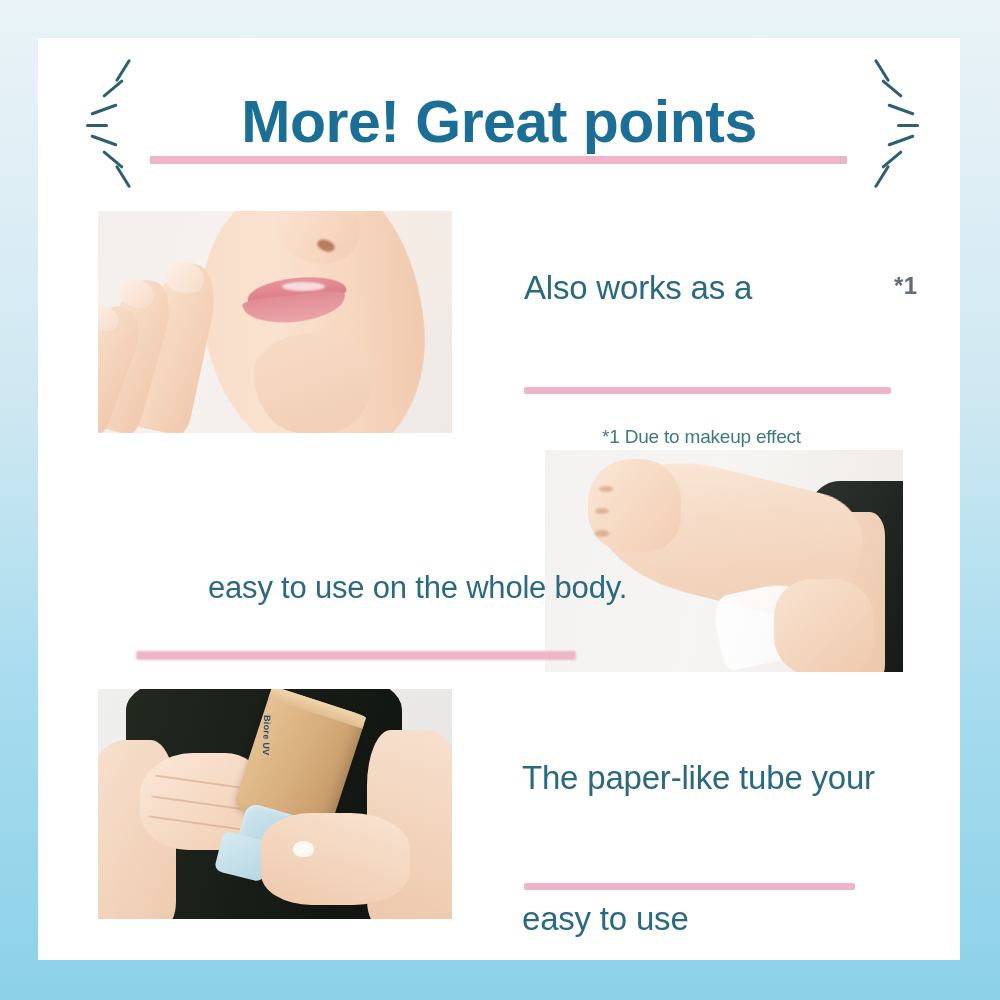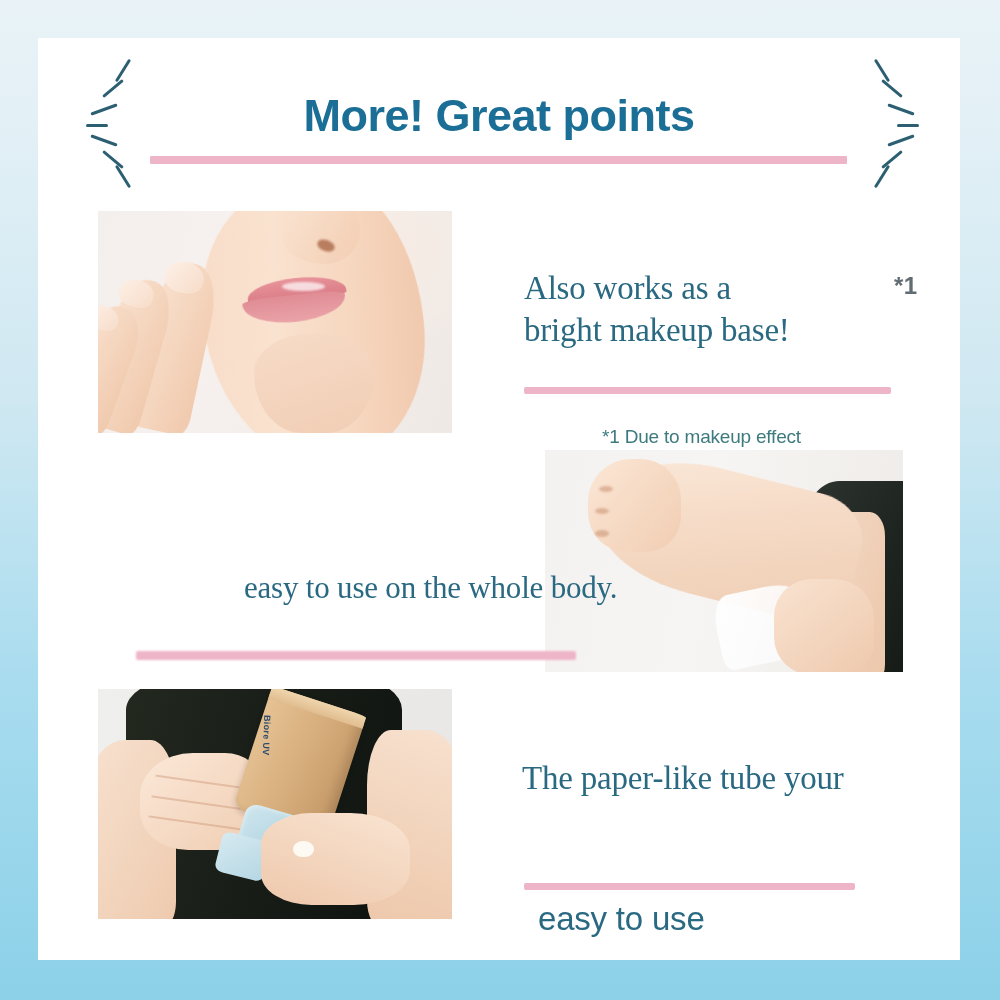--- a/index.html
+++ b/index.html
@@ -13,21 +13,21 @@
 
   
   .card {
     position:absolute; left:38px; top:38px; width:922px; height:922px;
     background:#ffffff;
   }
 
   
   .header { position:absolute; left:0; top:55px; width:100%; text-align:center; }
   .title {
-    font-size:45px; font-weight:700; color:#1b6e95;
+    font-size:59px; font-weight:700; color:#1b6e95;
     letter-spacing:-0.5px; line-height:1;text-align:center;
   }
   .title-underline {
     position:absolute; left:112px; top:118px; width:697px; height:8px;
     background:#eeb4c8; border-radius:1px;
   }
 
   
   .burst { position:absolute; width:70px; height:120px; }
   .burst.left { left:42px; top:27px; }
@@ -151,21 +151,21 @@
     background:linear-gradient(135deg,#cfe6ee,#a9cfdd);
     border-radius:22% 22% 30% 30%; transform:rotate(16deg);
     box-shadow:inset 0 0 6px rgba(255,255,255,.6); }
   .pt-cap2 { position:absolute; left:34%; top:64%; width:14%; height:18%;
     background:linear-gradient(140deg,#d7eaf1,#b3d6e3);
     border-radius:18%; transform:rotate(14deg); }
   .pt-drop { position:absolute; left:55%; top:66%; width:6%; height:7%;
     background:#fdfaf4; border-radius:50% 50% 45% 45%; filter:blur(0.5px);}
 
   
-  .tblock { position:absolute;font-family:Liberation Serif, serif; }
+  .tblock { position:absolute; }
   .tline {
     font-size:33px; font-weight:400; color:#2a6982;
     line-height:1.28; white-space:nowrap; letter-spacing:-0.2px;
   }
   .sup-mark {
     position:absolute; font-size:24px; font-weight:700; color:#616d73;
     letter-spacing:0.5px;
   }
   .pinkbar { position:absolute; background:#eeb4c8; border-radius:2px; }
   .pinkbar.soft { filter:blur(1.1px); }
@@ -224,41 +224,40 @@
     <div class="pf-finger pf-f1"></div>
       <div class="pf-nail pf-n1"></div>
     <div class="pf-finger pf-f2"></div>
       <div class="pf-nail pf-n2"></div>
     <div class="pf-finger pf-f3"></div>
       <div class="pf-nail pf-n3"></div>
   </div>
 
   <div class="tblock blk1">
     <div class="tline">Also works as a</div>
-    <div class="tline">bright makeup base!</div>
   </div>
   <span class="sup-mark" style="left:856px; top:234px;">*1</span>
   <div class="pinkbar" style="left:486px; top:349px; width:367px; height:7px;"></div>
   <div class="footnote" style="left:564px; top:388px;">*1 Due to makeup effect</div>
 
   <div class="photo photo-arm">
     <div class="pa-bg"></div>
     <div class="pa-shirt"></div>
     <div class="pa-shoulder"></div>
     <div class="pa-forearm"></div>
     <div class="pa-fist"></div>
     <div class="pa-knuckle pa-k1"></div>
     <div class="pa-knuckle pa-k2"></div>
     <div class="pa-knuckle pa-k3"></div>
     <div class="pa-cream"></div>
     <div class="pa-hand2"></div>
   </div>
 
   <div class="tblock blk2">
-    <div class="tline" style="margin-top:30px;margin-left:36px;">easy to use on the whole body.</div>
+    <div class="tline" style="margin-top:30px;">easy to use on the whole body.</div>
   </div>
   <div class="pinkbar soft" style="left:98px; top:613px; width:440px; height:9px;"></div>
 
   <div class="photo photo-tube">
     <div class="pt-bg"></div>
     <div class="pt-body"></div>
     <div class="pt-armL"></div>
     <div class="pt-armR"></div>
     <div class="pt-handL"></div>
     <div class="pt-fingerline" style="left:16%; top:40%; width:26%; transform:rotate(8deg);"></div>
@@ -271,15 +270,15 @@
     <div class="pt-cap"></div>
     <div class="pt-cap2"></div>
     <div class="pt-handR"></div>
     <div class="pt-drop"></div>
   </div>
 
   <div class="tblock blk3">
     <div class="tline">The paper-like tube your</div>
   </div>
   <div class="pinkbar" style="left:486px; top:845px; width:331px; height:7px;"></div>
-  <div class="tline" style="position:absolute; left:500px; top:860px;">easy to use</div>
+  <div class="tline" style="position:absolute; left:484px; top:860px;">easy to use</div>
 
 </div>
 
 </body></html>

